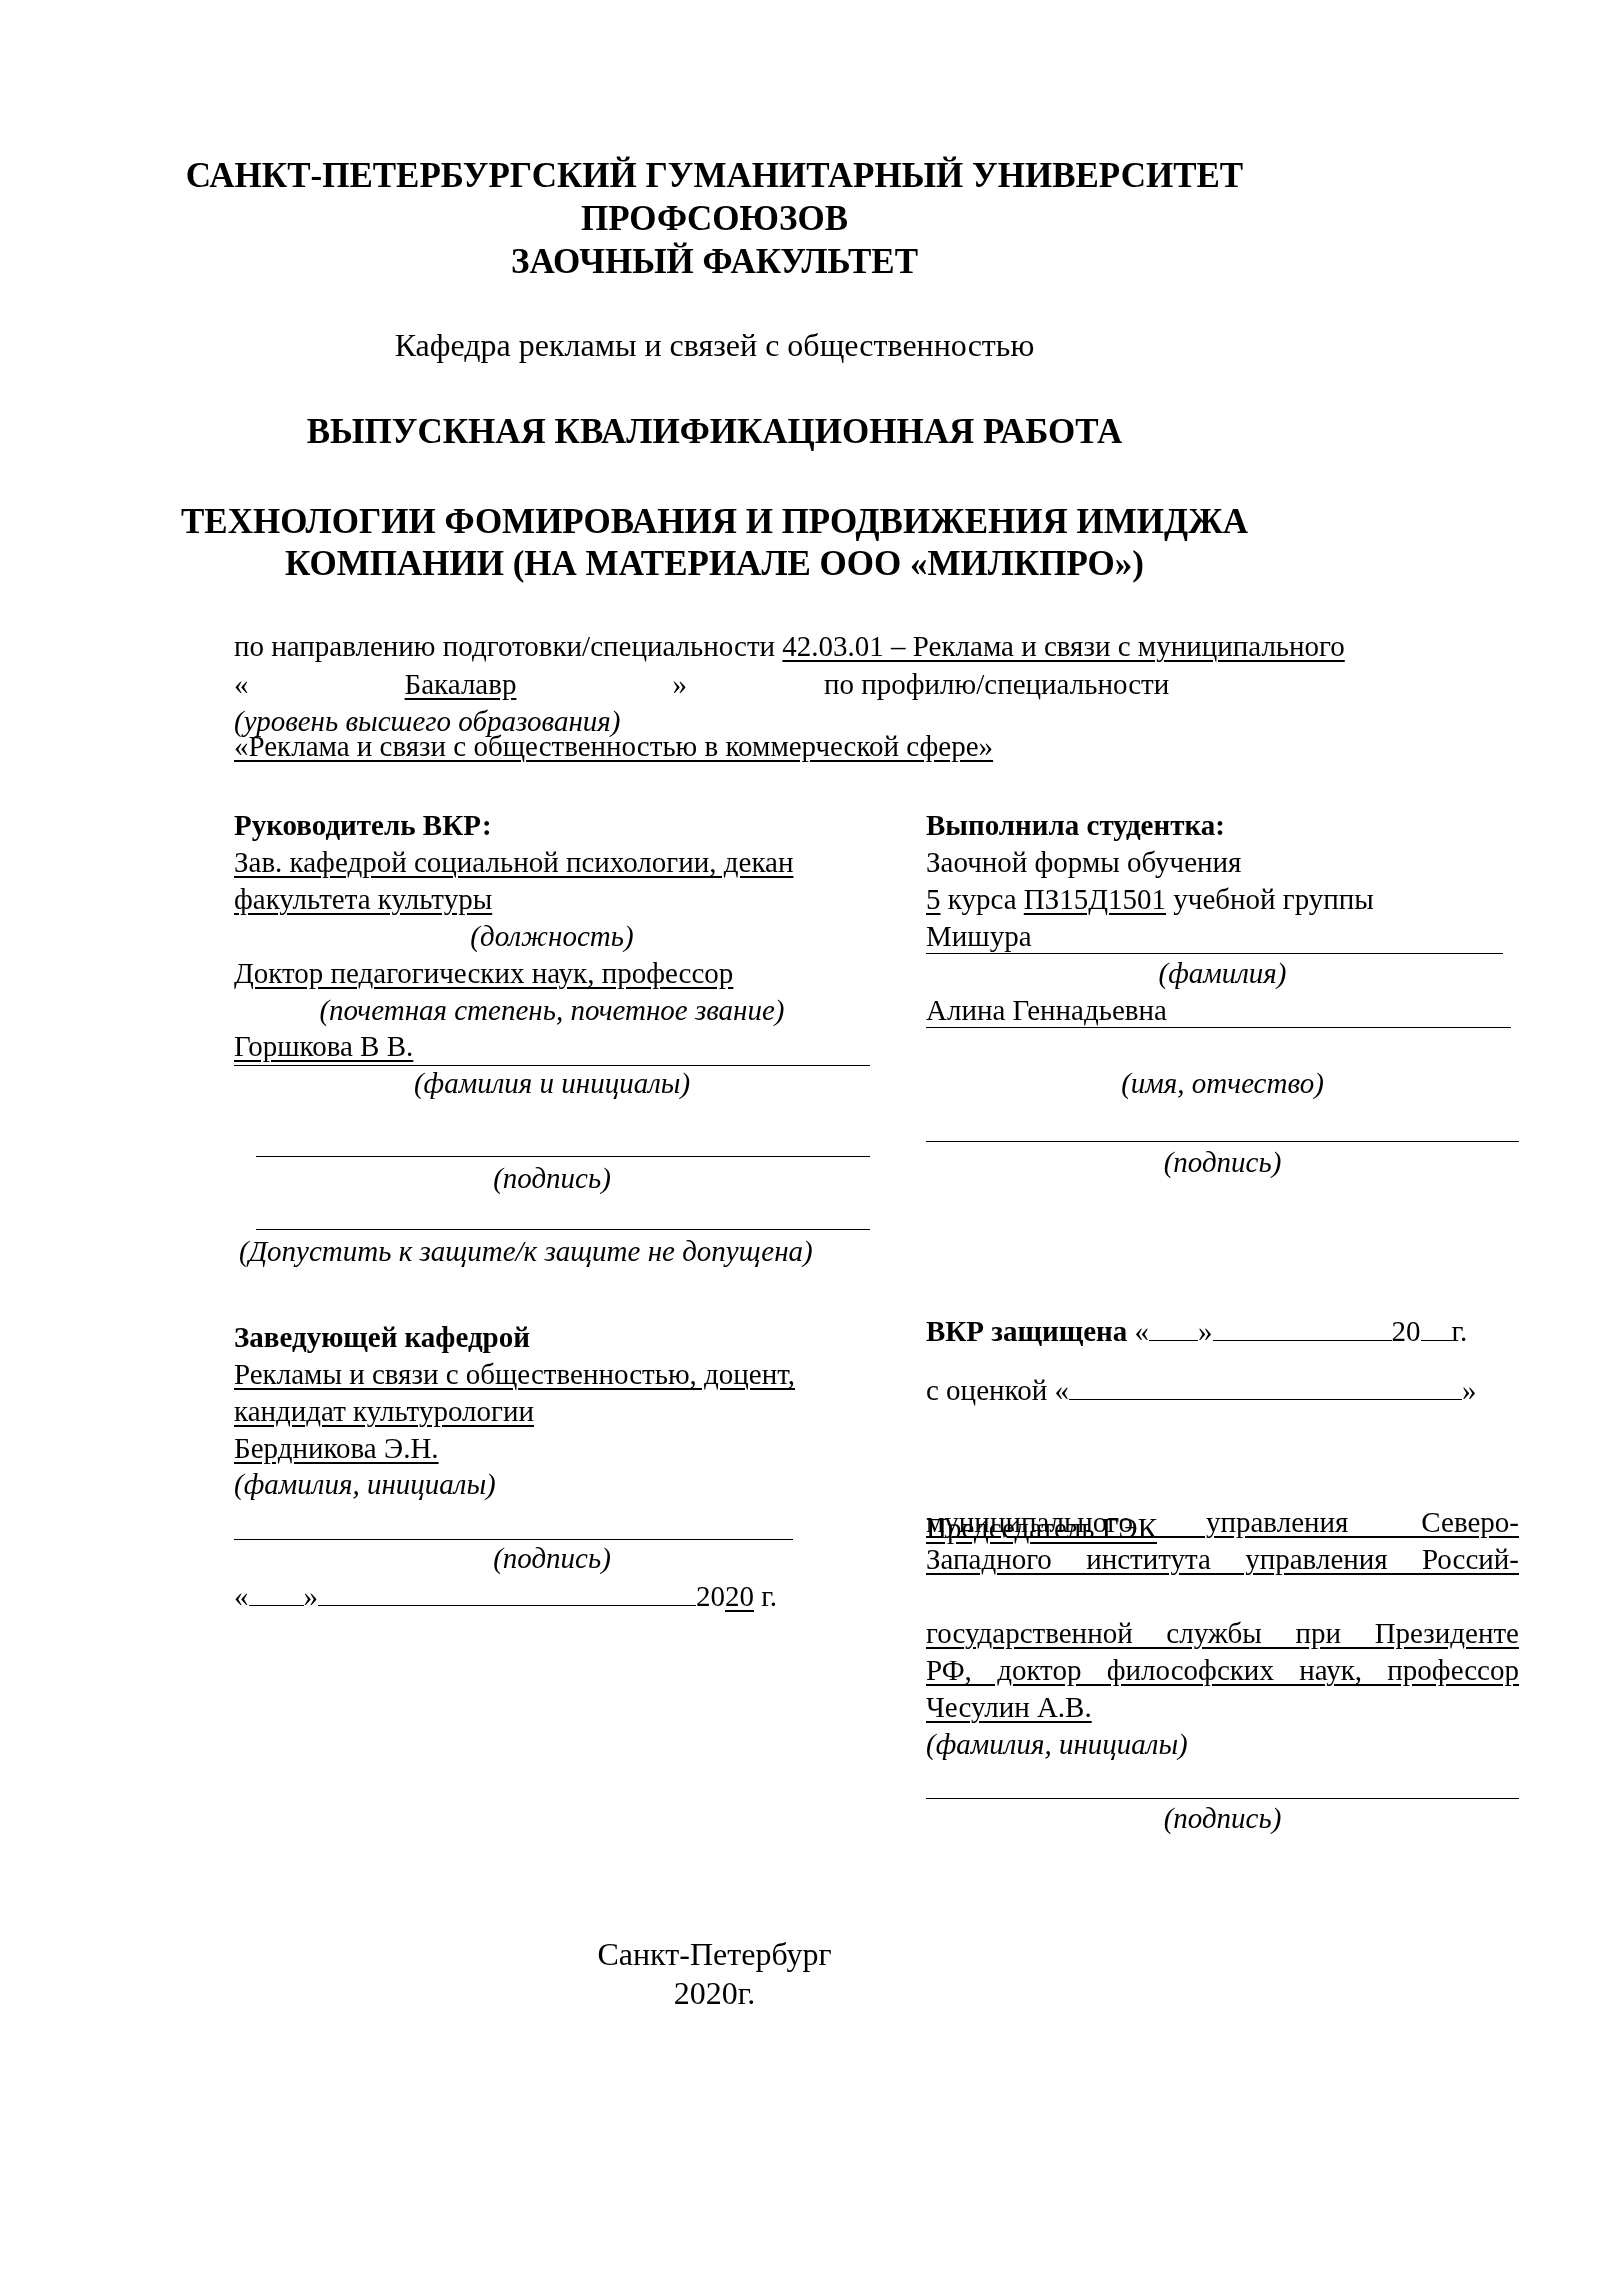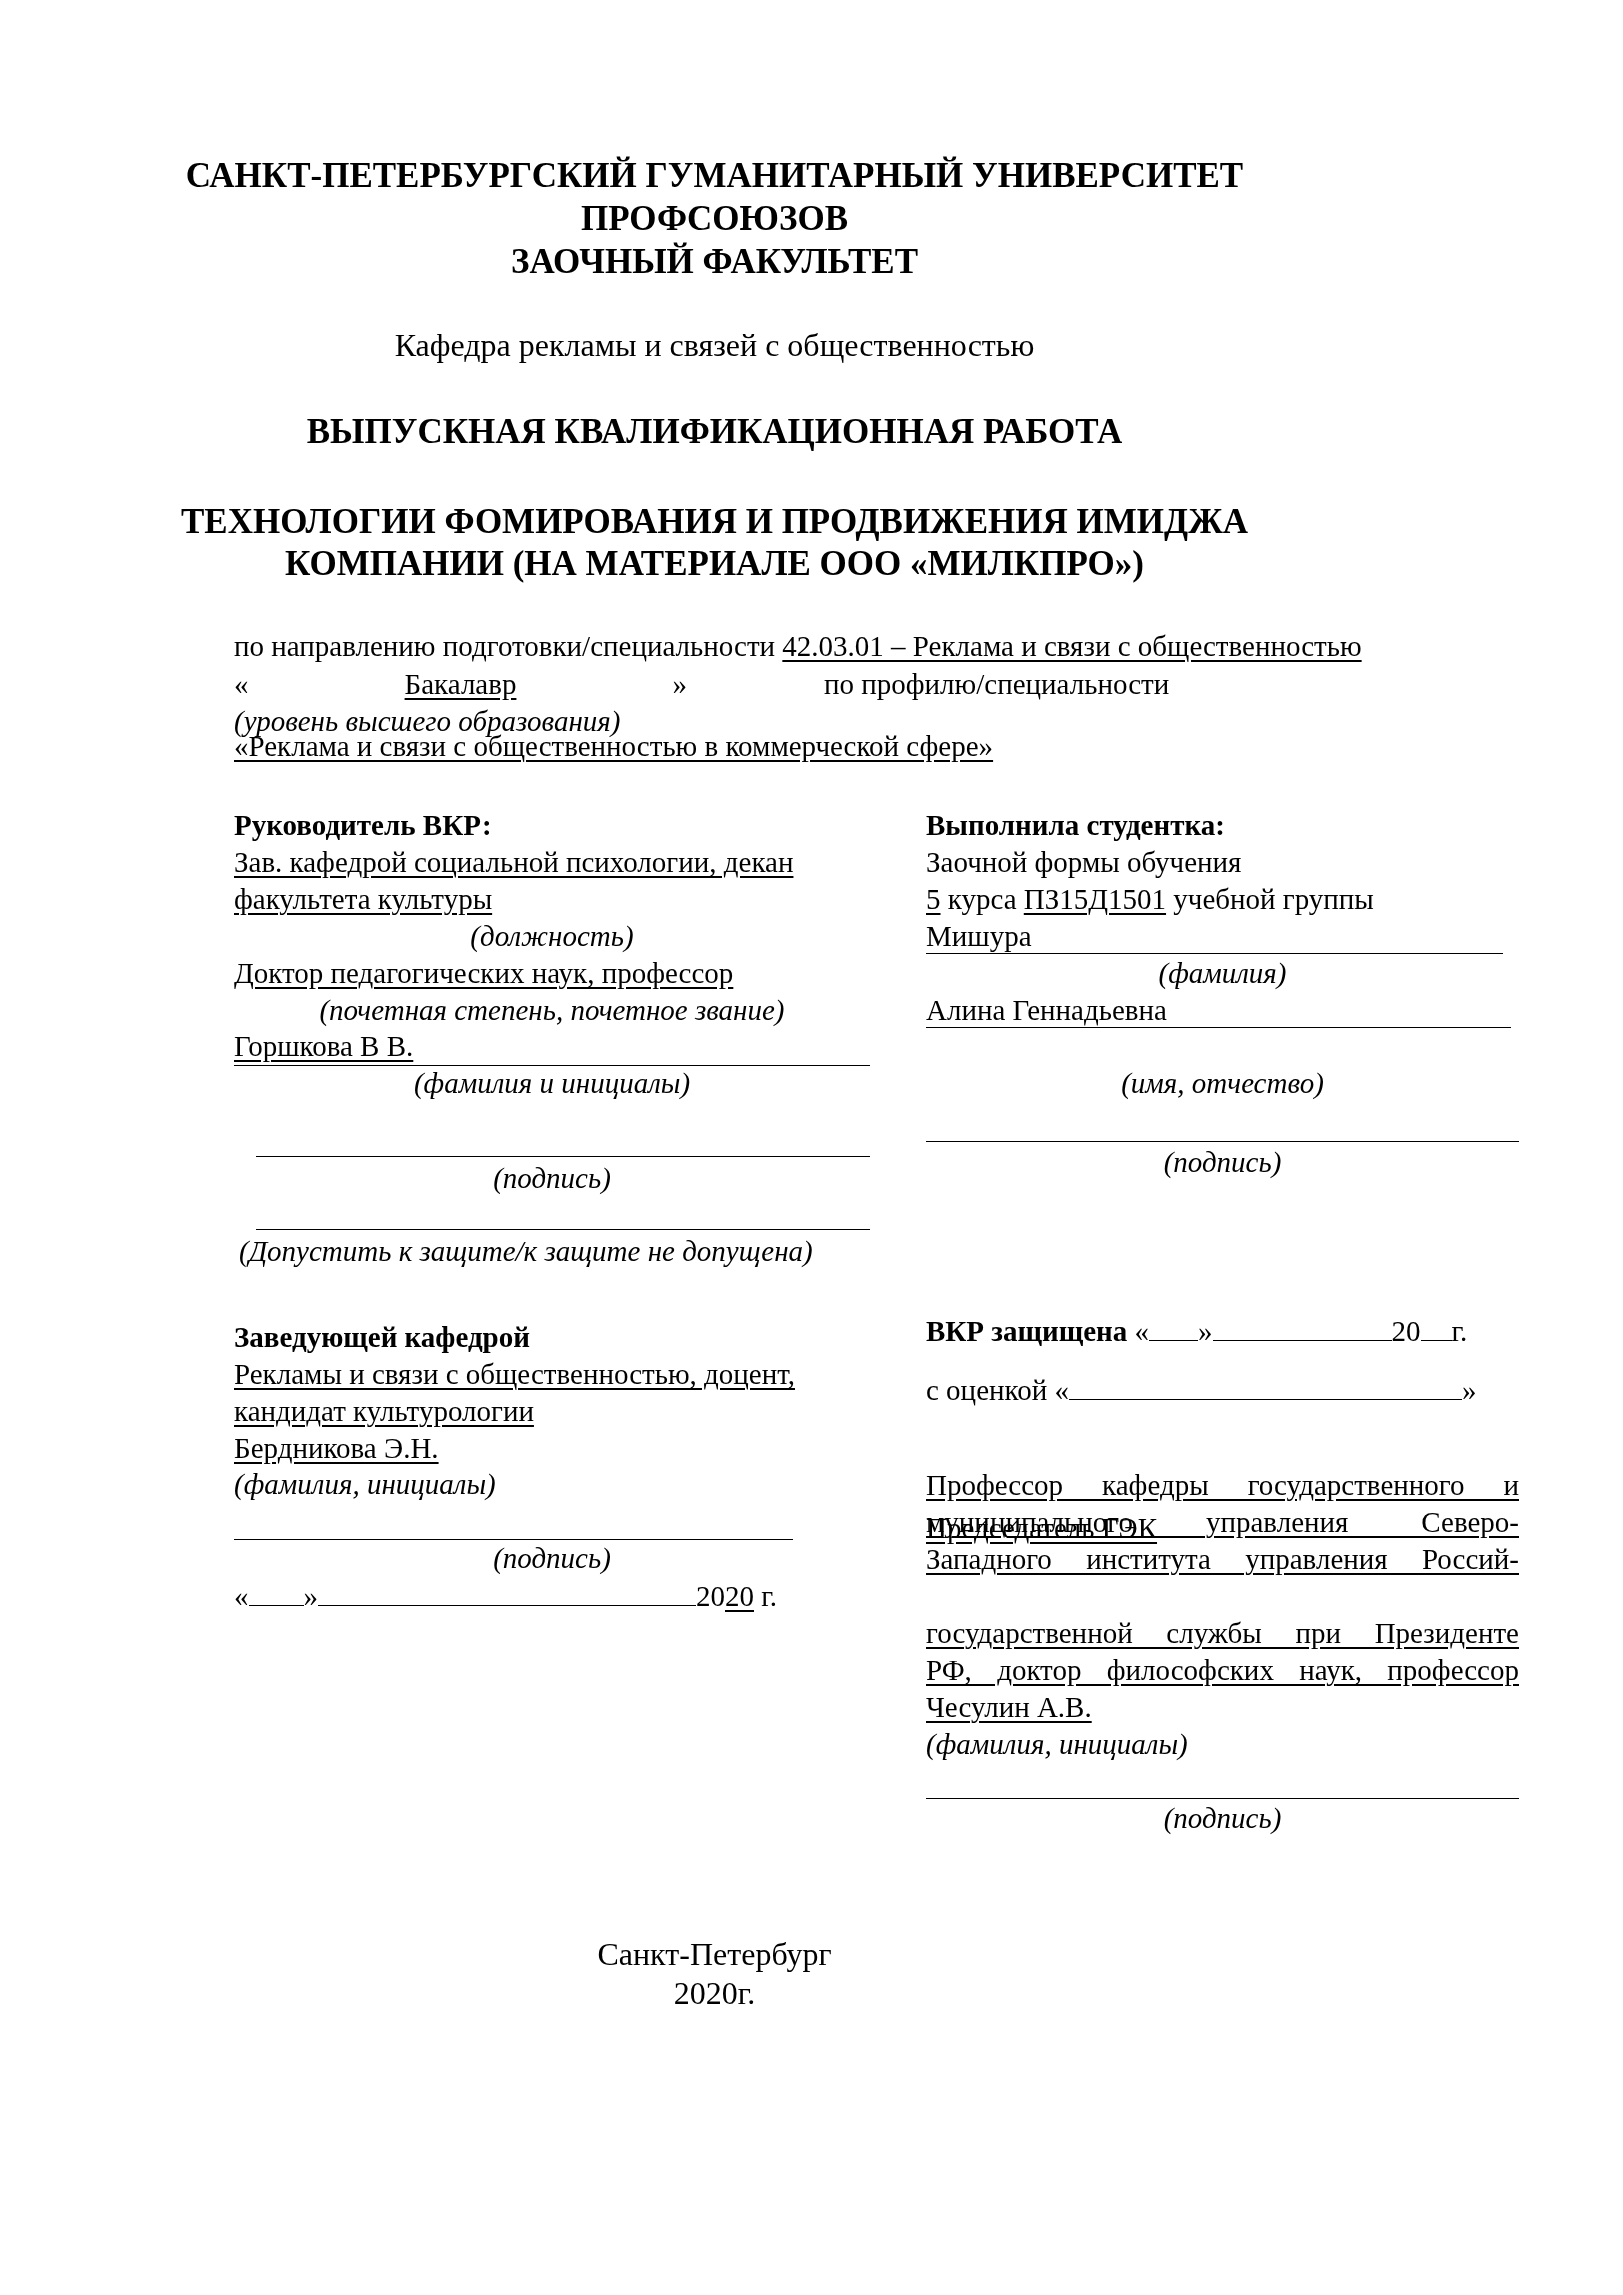--- a/index.html
+++ b/index.html
@@ -27,21 +27,21 @@
 
   <div class="c hdr" style="top:241px;">ЗАОЧНЫЙ ФАКУЛЬТЕТ</div>
 
   <div class="c hdr" style="top:411px;">ВЫПУСКНАЯ КВАЛИФИКАЦИОННАЯ РАБОТА</div>
 
   <div class="c hdr" style="top:501px;">ТЕХНОЛОГИИ ФОМИРОВАНИЯ И ПРОДВИЖЕНИЯ ИМИДЖА</div>
   <div class="c hdr" style="top:543px;">КОМПАНИИ (НА МАТЕРИАЛЕ ООО «МИЛКПРО»)</div>
 
   <div class="abs" style="left:234px; top:628px;">
     <span>по направлению подготовки/специальности</span>
-    <span class="u">42.03.01 – Реклама и связи с общественностью</span>
+    <span class="u">42.03.01 – Реклама и связи с муниципального</span>
   </div>
   <div class="abs" style="left:234px; top:666px;">
     <span>«</span><span class="u" style="display:inline-block; width:424px; text-align:center;">Бакалавр</span><span>»</span>
   </div>
   <div class="abs" style="left:824px; top:666px;">по профилю/специальности</div>
   <div class="abs i" style="left:234px; top:703px;">(уровень высшего образования)</div>
   <div class="abs u" style="left:234px; top:728px;">«Реклама и связи с общественностью в коммерческой сфере»</div>
 
   <div class="abs b" style="left:234px; top:807px;">Руководитель ВКР:</div>
   <div class="abs u" style="left:234px; top:844px;">Зав. кафедрой социальной психологии, декан</div>
@@ -86,21 +86,20 @@
   </div>
 
   <div class="abs" style="left:926px; top:1313px;">
     <span class="b">ВКР защищена</span>
     <span>«</span><span class="blank" style="width:49px;"></span><span>»</span><span class="blank" style="width:179px;"></span><span>20</span><span class="blank" style="width:31px;"></span><span>г.</span>
   </div>
   <div class="abs" style="left:926px; top:1372px;">
     <span>с оценкой «</span><span class="blank" style="width:393px;"></span><span>»</span>
   </div>
   <div class="abs u" style="left:926px; top:1510px;">Председатель ГЭК</div>
-  <div class="abs u just" style="left:926px; width:593px; top:1467px;">Профессор кафедры государственного и</div>
   <div class="abs u just" style="left:926px; width:593px; top:1504px;">муниципального управления Северо-</div>
   <div class="abs u just" style="left:926px; width:593px; top:1541px;">Западного института управления Россий-</div>
   <div class="abs u just" style="left:926px; width:593px; top:1615px;">государственной службы при Президенте</div>
   <div class="abs u just" style="left:926px; width:593px; top:1652px;">РФ, доктор философских наук, профессор</div>
   <div class="abs u" style="left:926px; top:1689px;">Чесулин А.В.</div>
   <div class="abs i" style="left:926px; top:1726px;">(фамилия, инициалы)</div>
   <div class="line" style="left:926px; top:1798px; width:593px;"></div>
   <div class="abs i" style="left:926px; width:593px; text-align:center; top:1800px;">(подпись)</div>
 
   <div class="c" style="top:1935px; font-size:32px; line-height:39px;">Санкт-Петербург</div>

